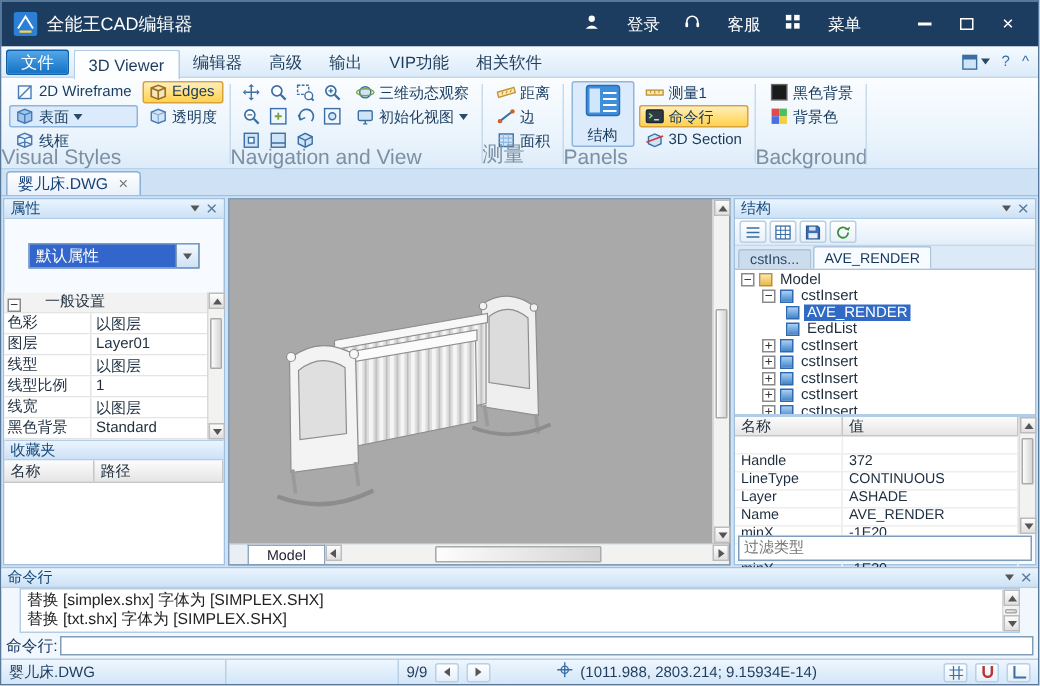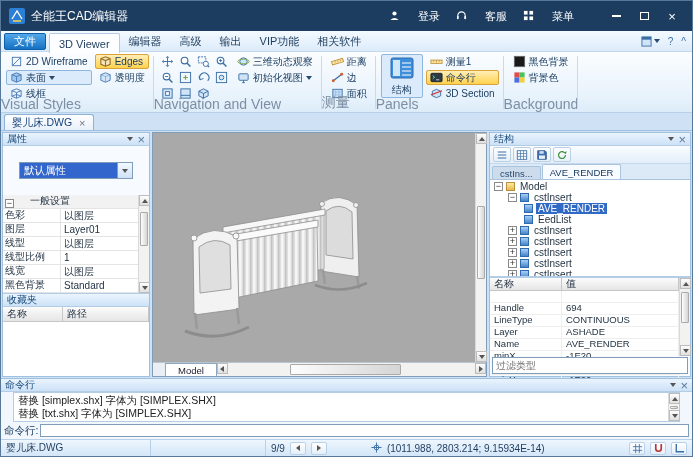--- a/index.html
+++ b/index.html
@@ -709,21 +709,21 @@
         </div>
       </div>
       <div class="rtable">
         <div class="rtmain">
           <div class="rthead">
             <div class="c1">名称</div>
             <div class="c2">值</div>
           </div>
           <div class="rtrow">
             <div class="c1">Handle</div>
-            <div class="c2">694</div>
+            <div class="c2">372</div>
           </div>
           <div class="rtrow">
             <div class="c1">LineType</div>
             <div class="c2">CONTINUOUS</div>
           </div>
           <div class="rtrow">
             <div class="c1">Layer</div>
             <div class="c2">ASHADE</div>
           </div>
           <div class="rtrow">

